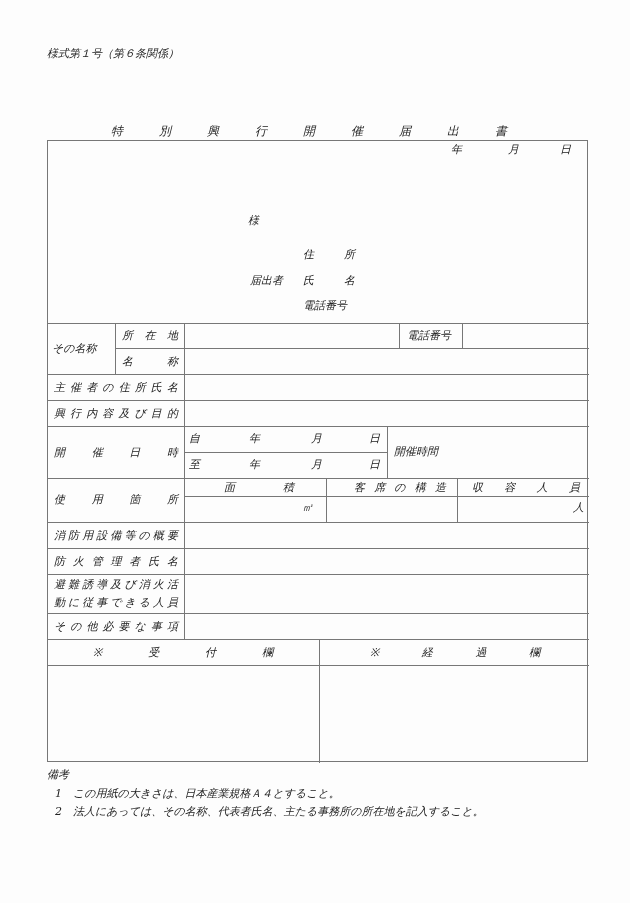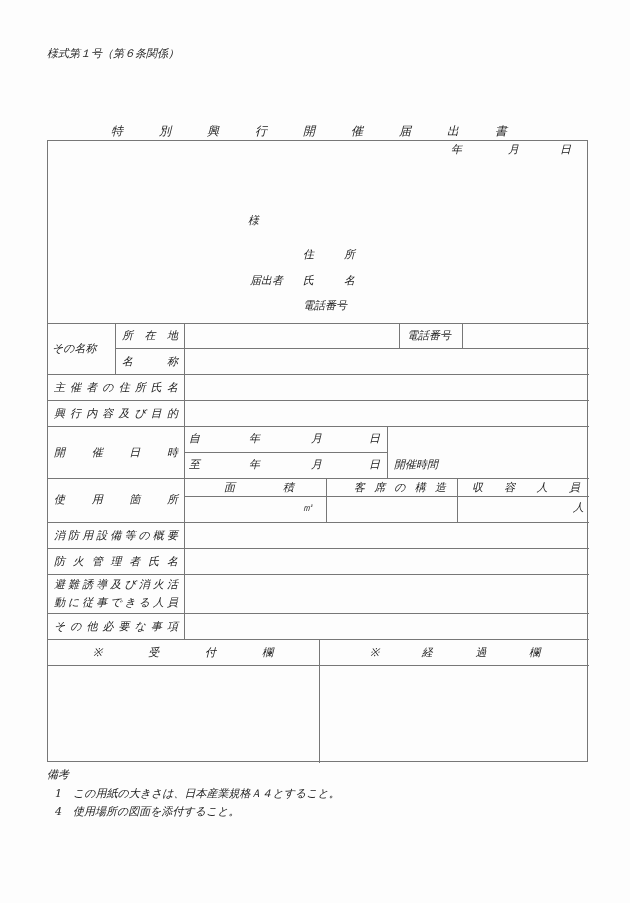--- a/index.html
+++ b/index.html
@@ -129,21 +129,21 @@
     <span class="t" style="left:64px;top:5px">年</span>
     <span class="t" style="left:126px;top:5px">月</span>
     <span class="t" style="left:184px;top:5px">日</span>
   </div>
   <div class="abs" style="left:137px;top:312px;width:201px;height:24px">
     <span class="t" style="left:4px;top:5px">至</span>
     <span class="t" style="left:64px;top:5px">年</span>
     <span class="t" style="left:126px;top:5px">月</span>
     <span class="t" style="left:184px;top:5px">日</span>
   </div>
-  <span class="t" style="left:346px;top:317px">開催時間</span>
+  <span class="t" style="left:346px;top:304px">開催時間</span>
   <div class="abs" style="left:400px;top:286px;width:140px;height:50px"></div>
 
   <div class="t spread" style="left:6px;top:352px;width:124px">
     <span>使</span>
       <span>用</span>
       <span>箇</span>
       <span>所</span>
   </div>
   <div class="t spread" style="left:176px;top:340px;width:70px">
     <span>面</span>
@@ -242,14 +242,14 @@
       <span>過</span>
       <span>欄</span>
   </div>
   <div class="abs" style="left:0;top:525px;width:270px;height:95px"></div>
   <div class="abs" style="left:272px;top:525px;width:268px;height:95px"></div>
 </div>
 
 <div class="abs notes">
   <div>備考</div>
   <div class="item"><span class="num">1</span><span>この用紙の大きさは、日本産業規格Ａ４とすること。</span></div>
-  <div class="item"><span class="num">4</span><span>使用場所の図面を添付すること。</span></div>
+  <div class="item"><span class="num">2</span><span>法人にあっては、その名称、代表者氏名、主たる事務所の所在地を記入すること。</span></div>
 </div>
 
 </body></html>

